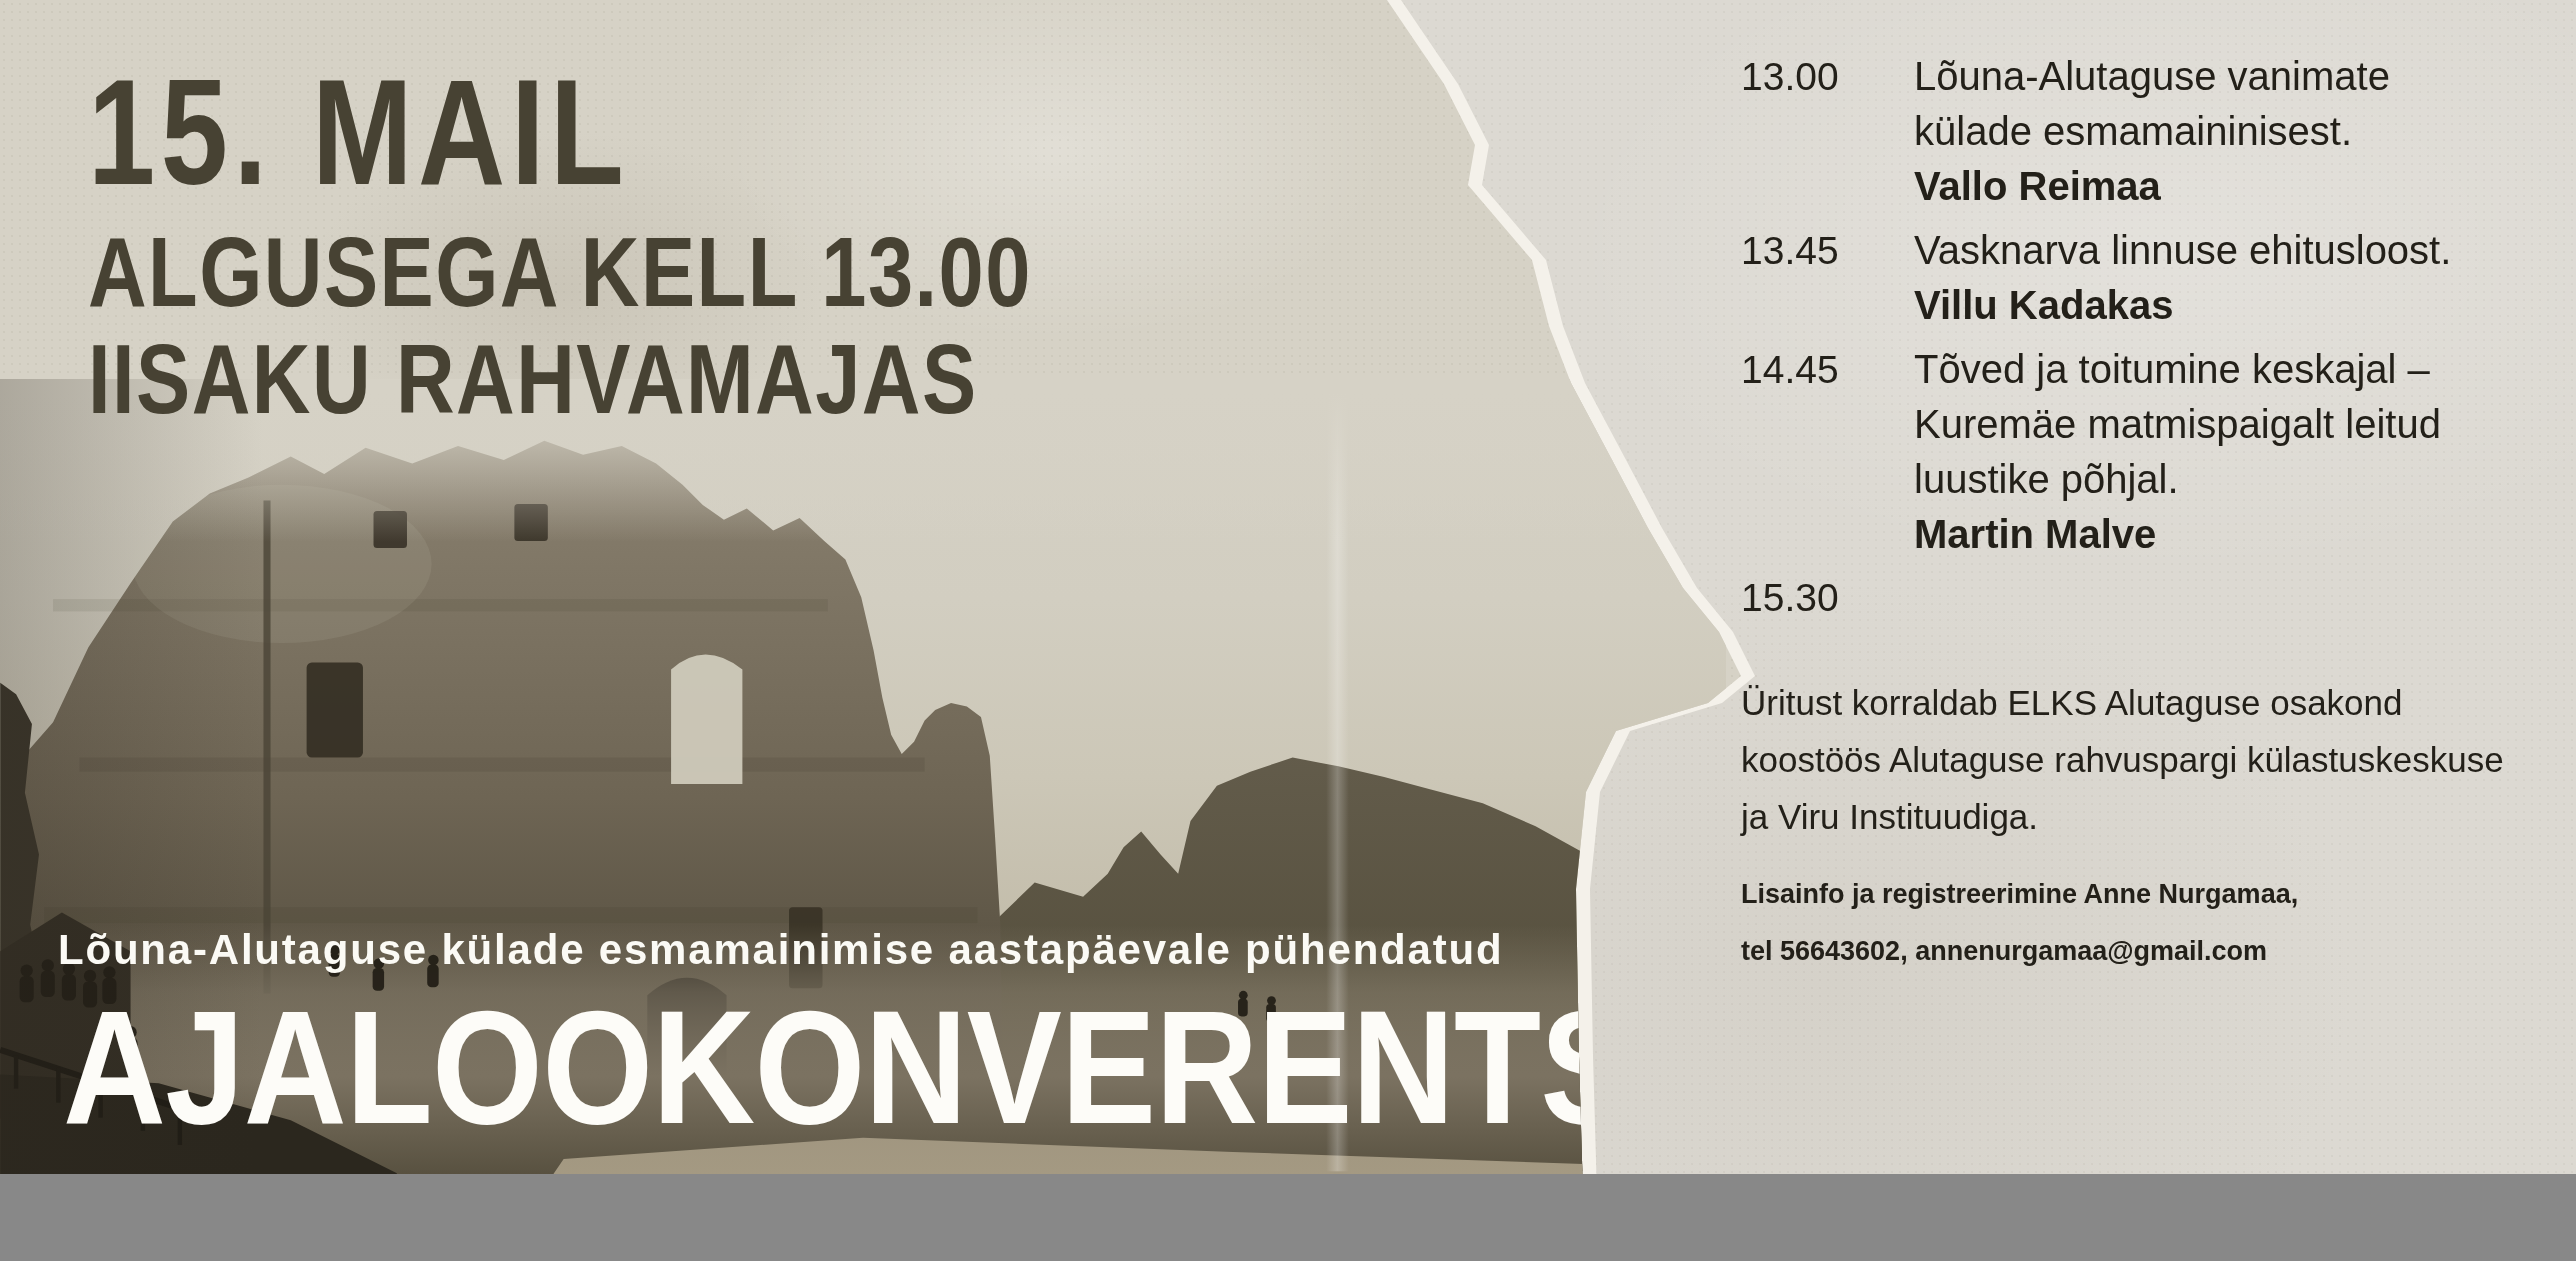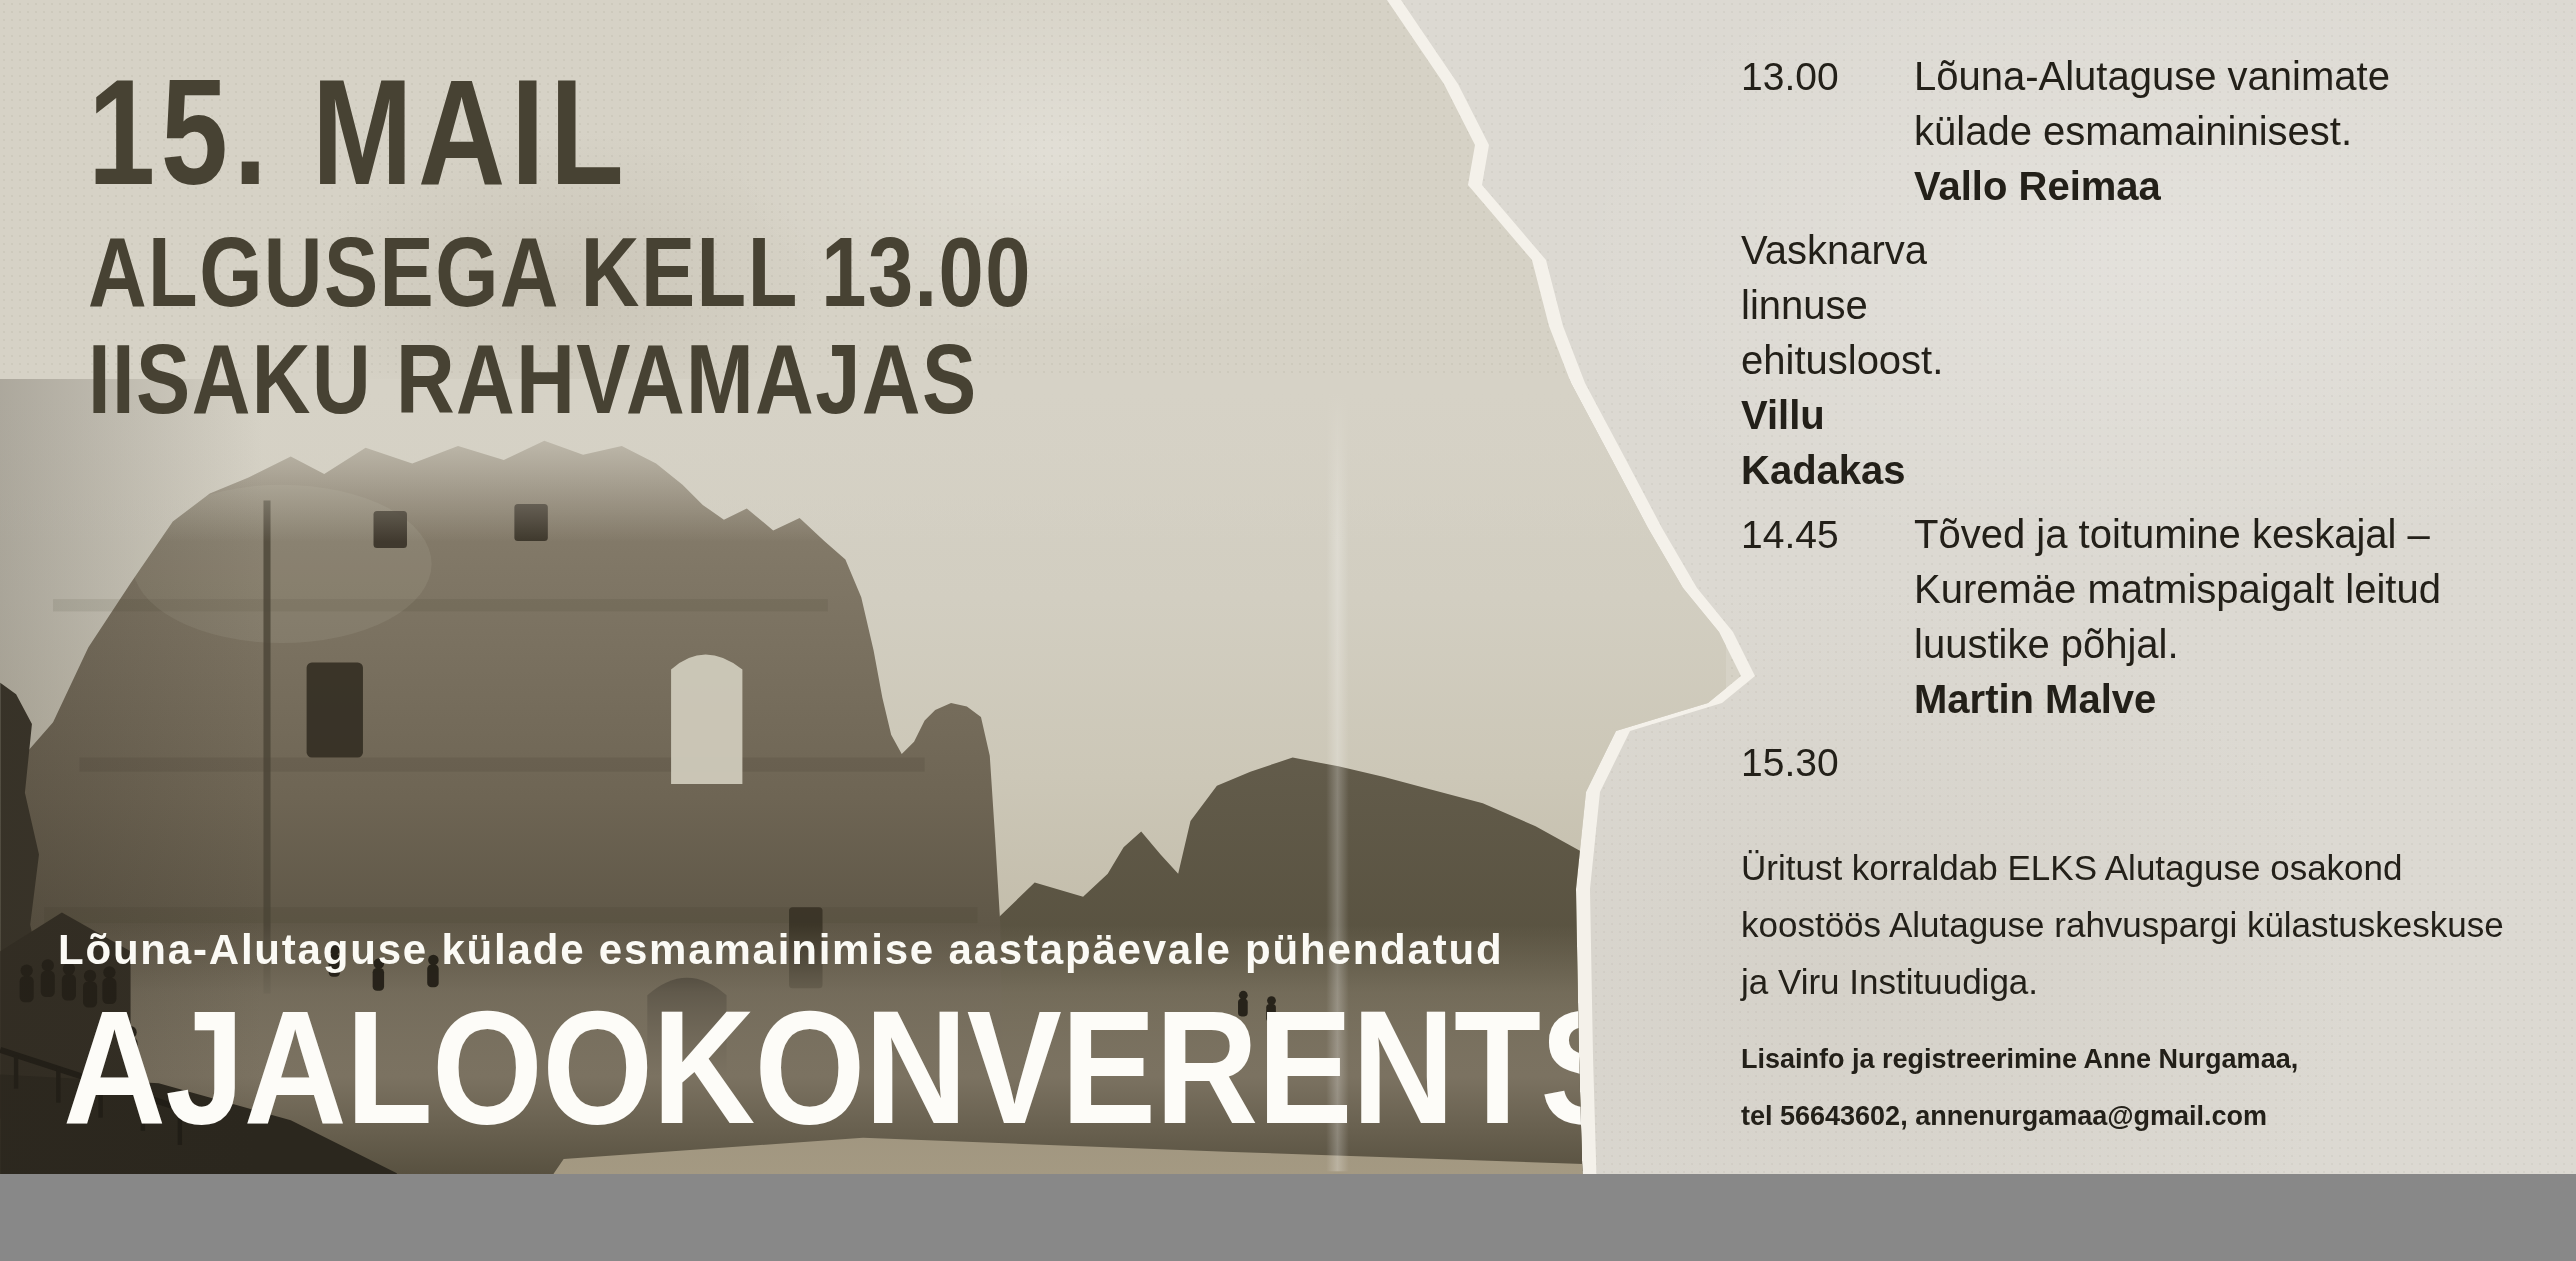--- a/index.html
+++ b/index.html
@@ -181,20 +181,21 @@
     <div class="entries">
   <div class="entry">
     <div class="time">13.00</div>
     <div class="body">
       <span class="title">Lõuna-Alutaguse vanimate<br>külade esmamaininisest.</span>
       <span class="speaker">Vallo Reimaa</span>
     </div>
   </div>
 
   <div class="entry">
+    <div class="time">13.45</div>
     <div class="body">
       <span class="title">Vasknarva linnuse ehitusloost.</span>
       <span class="speaker">Villu Kadakas</span>
     </div>
   </div>
 
   <div class="entry">
     <div class="time">14.45</div>
     <div class="body">
       <span class="title">Tõved ja toitumine keskajal –<br>Kuremäe matmispaigalt leitud<br>luustike põhjal.</span>

